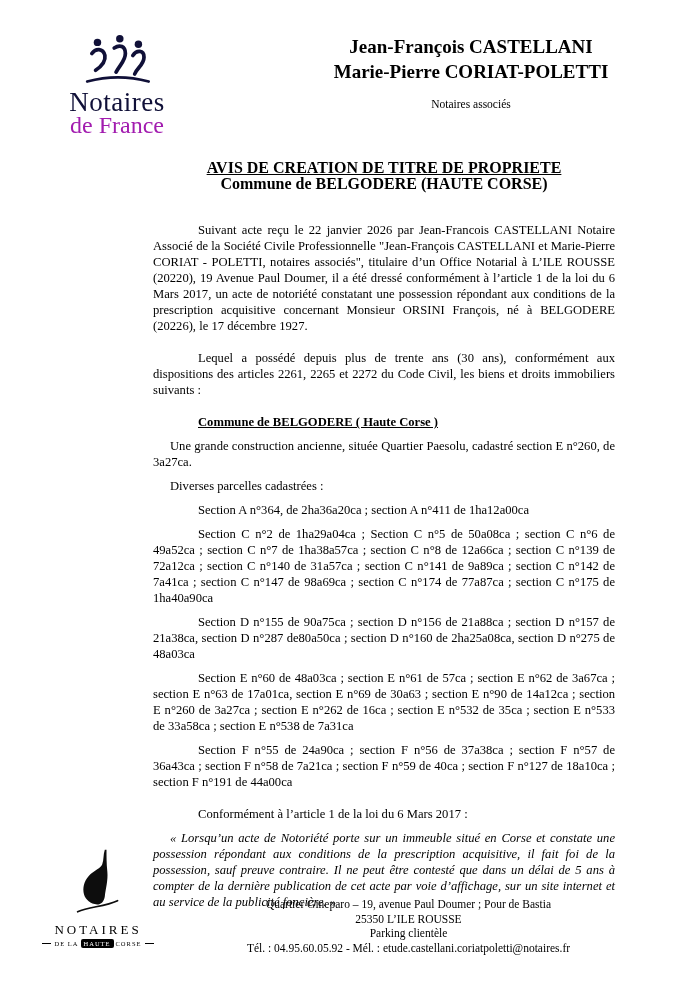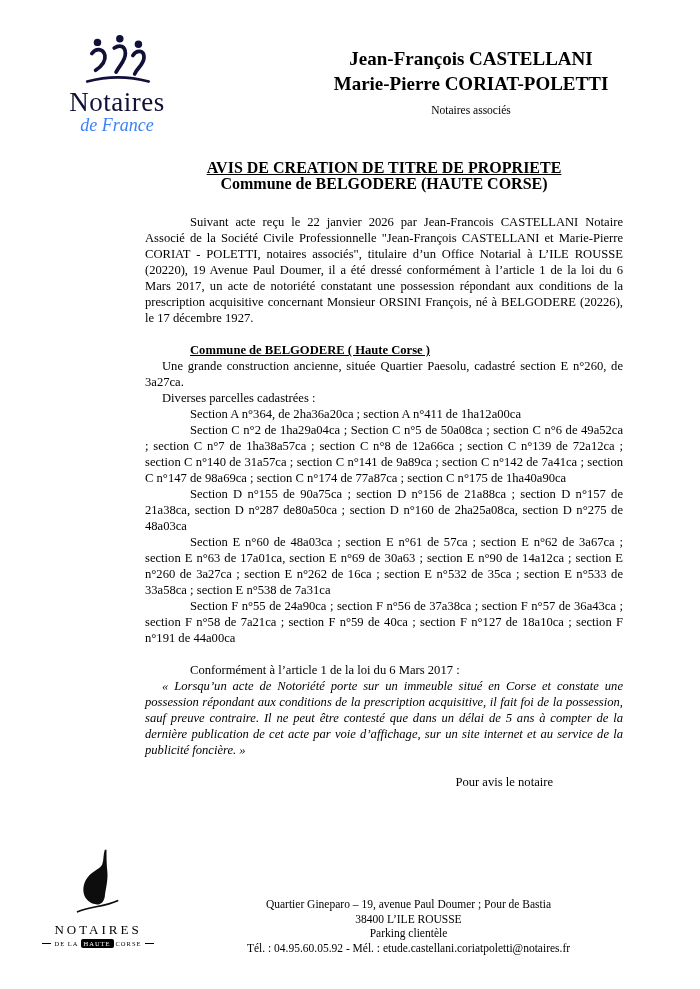--- a/index.html
+++ b/index.html
@@ -14,43 +14,43 @@
     overflow:hidden;
   }
 
   
   .logo-fr {
     position:absolute; left:50px; top:34px; width:134px;
     text-align:center; color:#101038;
   }
   .logo-fr svg { display:block; margin:0 auto; }
   .logo-fr-name { font-size:27px; letter-spacing:0.5px; line-height:28px; color:#101038; }
-  .logo-fr-sub { font-style:italic; font-size:18px; line-height:19px; color:#3b82f6; }
+  .logo-fr-sub { font-size:24px; line-height:19px; color:#a21caf; }
 
   .names-block {
-    position:absolute; left:318px; top:46px; width:306px;
+    position:absolute; left:318px; top:34px; width:306px;
     text-align:center;
   }
   .notary-name { font-size:19px; font-weight:bold; line-height:25px; white-space:nowrap; }
   .names-sub { font-size:11.5px; line-height:15px; }
-  .names-sub.first { margin-top:7px; }
+  .names-sub.first { margin-top:13px; }
 
   
   .doc-title {
     position:absolute; left:145px; top:160px; width:478px;
     text-align:center; font-weight:bold; font-size:16px; line-height:16px;
   }
   .doc-title .t1 { text-decoration:underline; }
 
   
   .doc-body {
     position:absolute; left:145px; top:214px; width:478px;
     font-size:12.6px; line-height:16px; text-align:justify;
   }
-  .doc-body p { margin:0; }
+  .doc-body p { margin:8px; }
   .indent-lg { text-indent:45px; }
   .indent-sm { text-indent:17px; }
   .gap { margin-top:16px !important; }
   .commune-heading { font-weight:bold; text-decoration:underline; }
   .quote { font-style:italic; }
   .signature { text-align:right; padding-right:70px; }
 
   
   .logo-corse {
     position:absolute; left:40px; top:848px; width:116px;
@@ -101,48 +101,48 @@
     <div class="names-sub first">Notaires associés</div>
   </div>
 
   <div class="doc-title">
     <div class="t1">AVIS DE CREATION DE TITRE DE PROPRIETE</div>
     <div class="t2">Commune de BELGODERE (HAUTE CORSE)</div>
   </div>
 
   <main class="doc-body">
     <p class="indent-lg">Suivant acte reçu le 22 janvier 2026 par Jean-Francois CASTELLANI Notaire Associé de la Société Civile Professionnelle "Jean-François CASTELLANI et Marie-Pierre CORIAT - POLETTI, notaires associés", titulaire d’un Office Notarial à L’ILE ROUSSE (20220), 19 Avenue Paul Doumer, il a été dressé conformément à l’article 1 de la loi du 6 Mars 2017, un acte de notoriété constatant une possession répondant aux conditions de la prescription acquisitive concernant Monsieur ORSINI François, né à BELGODERE (20226), le 17 décembre 1927.</p>
+    <p class="indent-lg gap">Lequel a possédé depuis plus de trente ans (30 ans), conformément aux dispositions des articles 2261, 2265 et 2272 du Code Civil, les biens et droits immobiliers suivants :</p>
     <p class="indent-lg gap commune-heading">Commune de BELGODERE ( Haute Corse )</p>
     <p class="indent-sm">Une grande construction ancienne, située Quartier Paesolu, cadastré section E n°260, de 3a27ca.</p>
     <p class="indent-sm">Diverses parcelles cadastrées :</p>
     <p class="indent-lg">Section A n°364, de 2ha36a20ca ; section A n°411 de 1ha12a00ca</p>
     <p class="indent-lg">Section C n°2 de 1ha29a04ca ; Section C n°5 de 50a08ca ; section C n°6 de 49a52ca ; section C n°7 de 1ha38a57ca ; section C n°8 de 12a66ca ; section C n°139 de 72a12ca ; section C n°140 de 31a57ca ; section C n°141 de 9a89ca ; section C n°142 de 7a41ca ; section C n°147 de 98a69ca ; section C n°174 de 77a87ca ; section C n°175 de 1ha40a90ca</p>
     <p class="indent-lg">Section D n°155 de 90a75ca ; section D n°156 de 21a88ca ; section D n°157 de 21a38ca, section D n°287 de80a50ca ; section D n°160 de 2ha25a08ca, section D n°275 de 48a03ca</p>
     <p class="indent-lg">Section E n°60 de 48a03ca ; section E n°61 de 57ca ; section E n°62 de 3a67ca ; section E n°63 de 17a01ca, section E n°69 de 30a63 ; section E n°90 de 14a12ca ; section E n°260 de 3a27ca ; section E n°262 de 16ca ; section E n°532 de 35ca ; section E n°533 de 33a58ca ; section E n°538 de 7a31ca</p>
     <p class="indent-lg">Section F n°55 de 24a90ca ; section F n°56 de 37a38ca ; section F n°57 de 36a43ca ; section F n°58 de 7a21ca ; section F n°59 de 40ca ; section F n°127 de 18a10ca ; section F n°191 de 44a00ca</p>
     <p class="indent-lg gap">Conformément à l’article 1 de la loi du 6 Mars 2017 :</p>
     <p class="indent-sm quote">« Lorsqu’un acte de Notoriété porte sur un immeuble situé en Corse et constate une possession répondant aux conditions de la prescription acquisitive, il fait foi de la possession, sauf preuve contraire. Il ne peut être contesté que dans un délai de 5 ans à compter de la dernière publication de cet acte par voie d’affichage, sur un site internet et au service de la publicité foncière. »</p>
-    <p class="signature gap">Pour avis le notaire</p>
   </main>
 
   <div class="logo-corse">
     <span>
       <svg viewBox="0 0 60 80" width="52" height="68" aria-hidden="true">
         <path d="M38 2 C36 8,37 14,35 19 C33 24,26 26,21 31 C15 37,12 44,13 52 C14 59,19 64,26 66 C32 68,37 64,38 57 C39 48,42 38,41 28 C40 18,40 9,40 2 Z" fill="#0d0d0d"></path>
         <path d="M6 75 C 20 69, 38 69, 53 62" fill="none" stroke="#0d0d0d" stroke-width="2" stroke-linecap="round"></path>
       </svg>
     </span>
     <div class="corse-name">NOTAIRES</div>
     <div class="corse-sub">
       <span>DE LA</span>
       <span class="corse-badge">HAUTE</span>
       <span>CORSE</span>
     </div>
   </div>
 
   <div class="footer-center">
     <div>Quartier Gineparo – 19, avenue Paul Doumer ; Pour de Bastia</div>
-    <div>38400 L’ILE ROUSSE</div>
+    <div>25350 L’ILE ROUSSE</div>
     <div>Parking clientèle</div>
     <div>Tél. : 04.95.60.05.92 - Mél. : etude.castellani.coriatpoletti@notaires.fr</div>
   </div>
 
 </div>
 
 </body></html>

